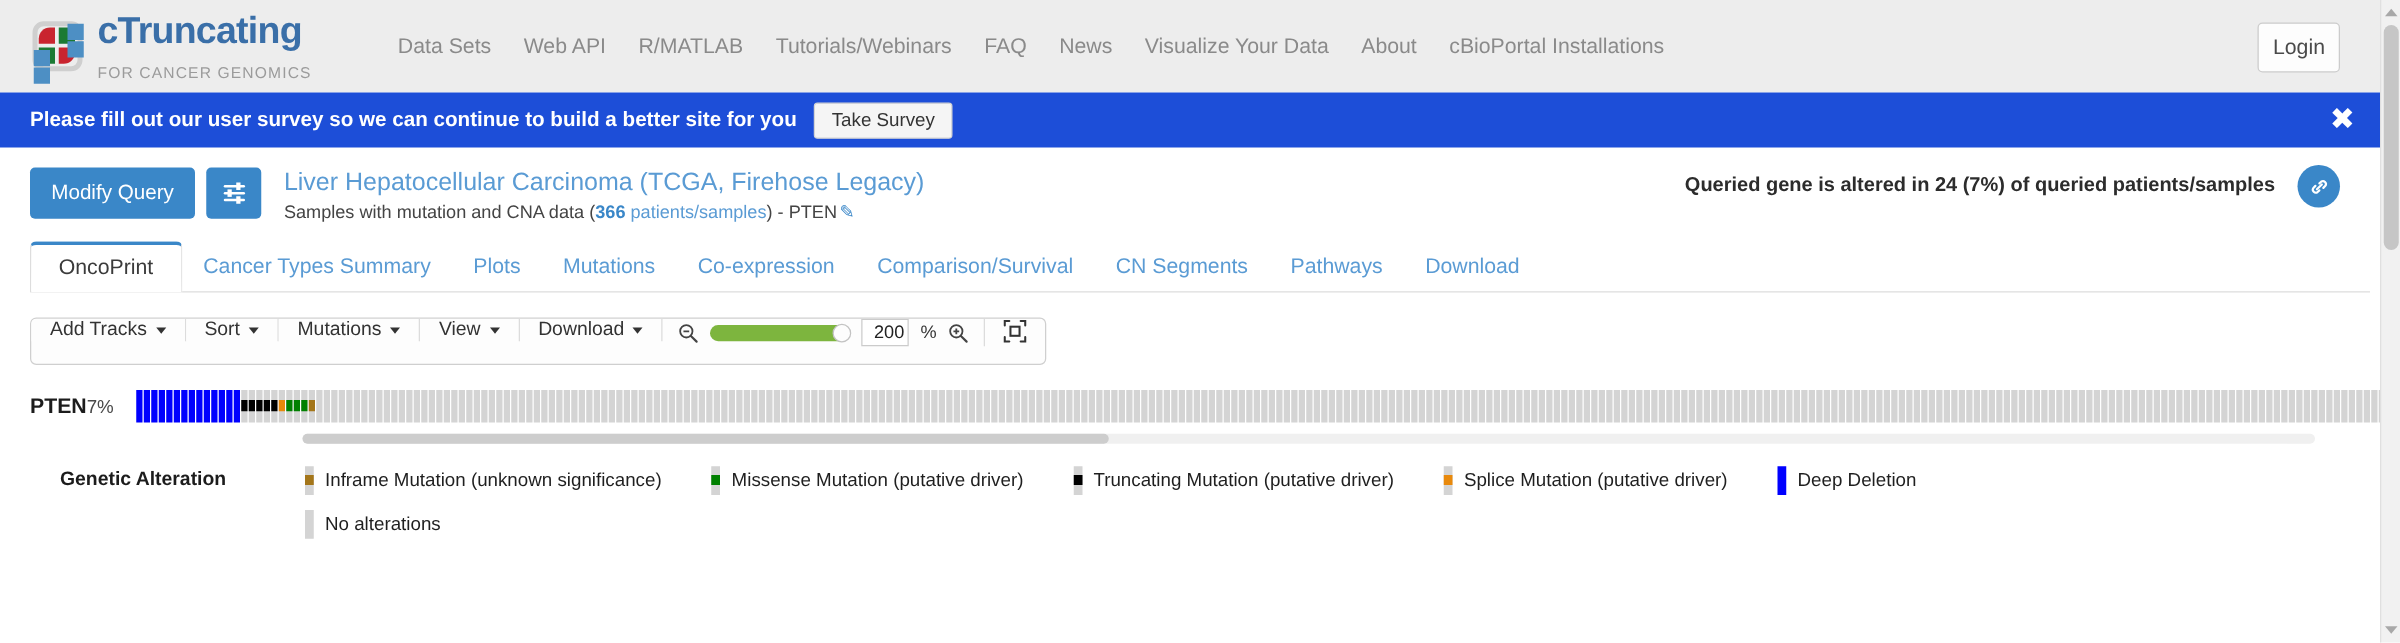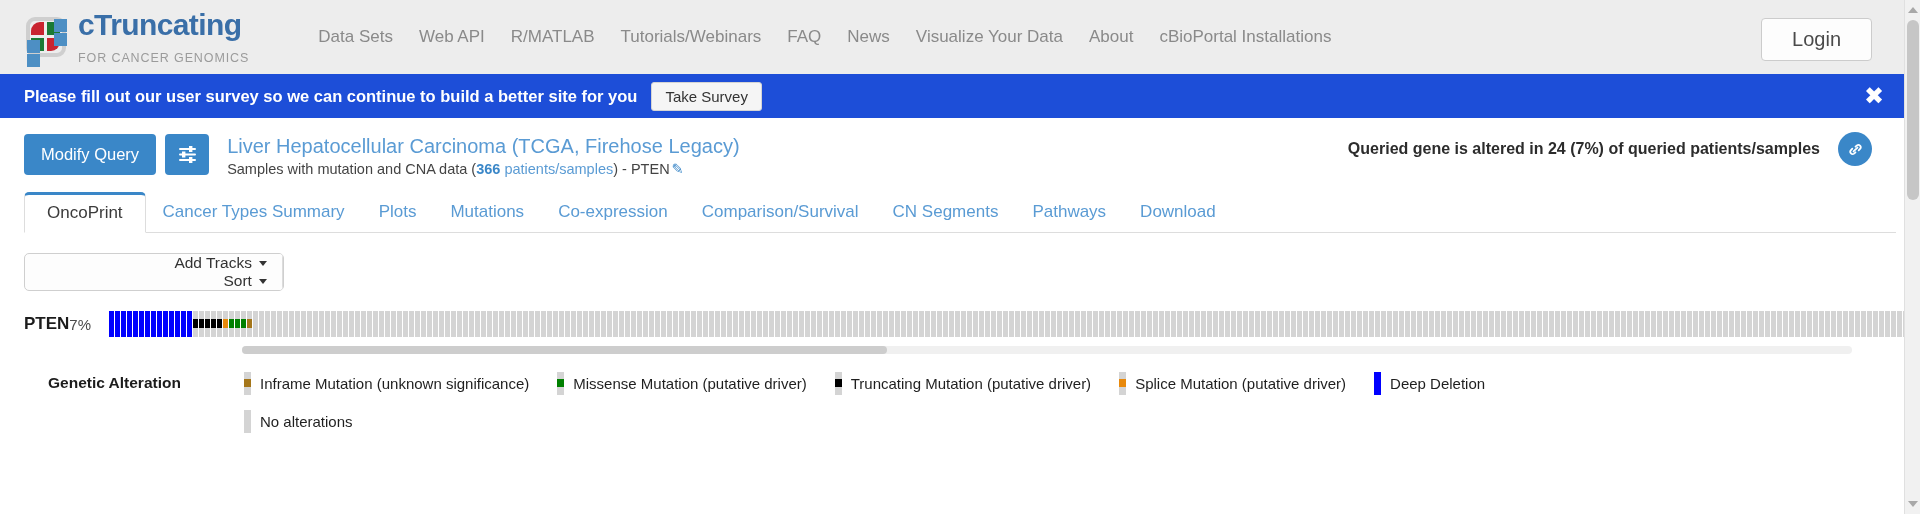--- a/index.html
+++ b/index.html
@@ -77,22 +77,22 @@
     padding: 6px 13px;
     white-space: nowrap;
   }
 
   .login-btn {
     position: absolute;
     right: 48px; top: 18px;
     background: #fdfdfd;
     border: 1px solid #cccccc;
     border-radius: 4px;
-    padding: 9px 30px;
-    font-size: 20px;
+    padding: 9px 11px;
+    font-size: 17px;
     color: #4a4a4a;
     cursor: pointer;
   }
 
   
   .survey-bar {
     background: #1d4ed8;
     height: 44px;
     display: flex;
     align-items: center;
@@ -207,23 +207,22 @@
   }
 
   
   .op-toolbar {
     margin: 20px 24px 0 24px;
     display: inline-flex;
     border: 1px solid #cfcfcf;
     border-radius: 5px;
     background: #fdfdfd;
     height: 38px;
-    align-items: flex-end;
+    align-items: flex-start;
     overflow: hidden;
-    flex-direction: column;
   }
   .op-btn {
     display: flex; align-items: center;
     padding: 0 15px;
     font-size: 15.5px;
     color: #333;
     border-right: 1px solid #dcdcdc;
     background: #fdfdfd;
     cursor: pointer;
     white-space: nowrap;
@@ -349,20 +348,21 @@
     width: 196px;
     font-size: 15.5px;
     font-weight: bold;
     color: #1c1c1c;
     padding-top: 2px;
   }
   .legend-items {
     display: flex;
     flex-wrap: wrap;
     row-gap: 15px;
+    gap: 12px;
   }
   .legend-item {
     display: flex;
     align-items: center;
     margin-right: 28px;
     font-size: 15px;
     color: #1f1f1f;
     white-space: nowrap;
   }
   .legend-item.break { flex-basis: 100%; margin-right: 0; }

